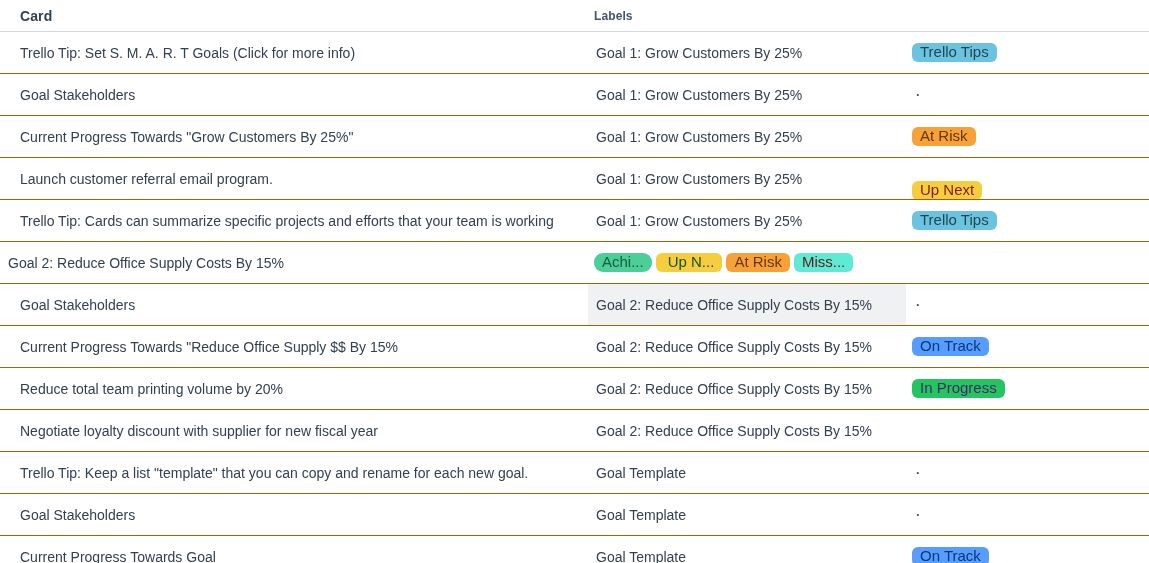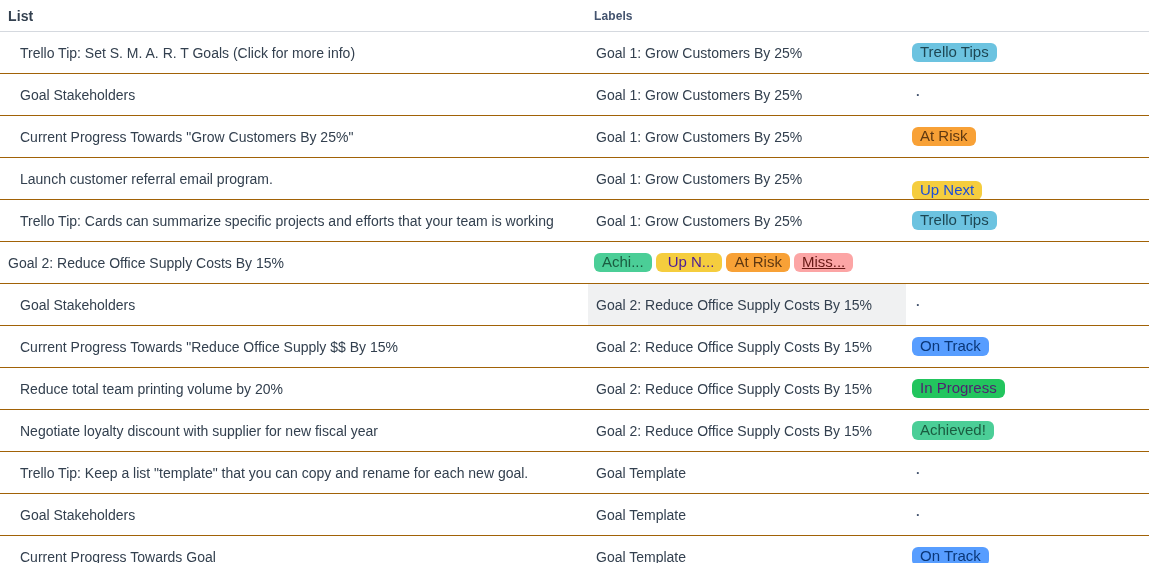--- a/index.html
+++ b/index.html
@@ -82,21 +82,21 @@
     font-weight: 700;
     font-size: 13px;
     padding-left: 4px;
   }
 </style>
 </head>
 <body>
 
 <div class="viewport">
   <div class="grid-row header-row">
-    <div class="header-cell cell-list">List</div>
+    <div class="header-cell cell-card">Card</div>
     <div class="header-cell cell-labels">Labels</div>
   </div>
   <div id="table-body">
       <div class="grid-row row">
         <div class="cell-card">Trello Tip: Set S. M. A. R. T Goals (Click for more info)</div>
         <div class="cell-list">Goal 1: Grow Customers By 25%</div>
         <div class="cell-labels">
           <span class="badge" style="background: rgb(108, 195, 224); color: rgb(29, 71, 84);">Trello Tips</span>
         </div>
       </div>
@@ -111,37 +111,37 @@
         <div class="cell-card">Current Progress Towards "Grow Customers By 25%"</div>
         <div class="cell-list">Goal 1: Grow Customers By 25%</div>
         <div class="cell-labels">
           <span class="badge" style="background: rgb(248, 161, 54); color: rgb(95, 56, 17);">At Risk</span>
         </div>
       </div>
       <div class="grid-row row">
         <div class="cell-card">Launch customer referral email program.</div>
         <div class="cell-list">Goal 1: Grow Customers By 25%</div>
         <div class="cell-labels">
-          <span class="badge" style="background: rgb(245, 205, 62); color: #1d4ed8; margin-top: 24px;">Up Next</span>
+          <span class="badge" style="background: rgb(245, 205, 62); color: #7f1d1d; margin-top: 24px;">Up Next</span>
         </div>
       </div>
       <div class="grid-row row">
         <div class="cell-card">Trello Tip: Cards can summarize specific projects and efforts that your team is working</div>
         <div class="cell-list">Goal 1: Grow Customers By 25%</div>
         <div class="cell-labels">
           <span class="badge" style="background: rgb(108, 195, 224); color: rgb(29, 71, 84);">Trello Tips</span>
         </div>
       </div>
       <div class="grid-row row">
         <div class="cell-list">Goal 2: Reduce Office Supply Costs By 15%</div>
         <div class="cell-labels">
-          <span class="badge" style="background: rgb(75, 206, 151); color: rgb(26, 92, 64);">Achi...</span>
-          <span class="badge" style="background: rgb(245, 205, 62); color: #4c1d95; padding-left: 12px;">Up N...</span>
+          <span class="badge" style="background: rgb(75, 206, 151); color: rgb(26, 92, 64); border-radius: 9px;">Achi...</span>
+          <span class="badge" style="background: rgb(245, 205, 62); color: #14532d; padding-left: 12px;">Up N...</span>
           <span class="badge" style="background: rgb(248, 161, 54); color: rgb(95, 56, 17);">At Risk</span>
-          <span class="badge" style="background: #fca5a5; color: rgb(102, 23, 20); text-decoration: underline;">Miss...</span>
+          <span class="badge" style="background: #5eead4; color: rgb(102, 23, 20);">Miss...</span>
         </div>
       </div>
       <div class="grid-row row">
         <div class="cell-card">Goal Stakeholders</div>
         <div class="cell-list highlighted">Goal 2: Reduce Office Supply Costs By 15%</div>
         <div class="cell-labels">
           <span class="empty-dot">·</span>
         </div>
       </div>
       <div class="grid-row row">
@@ -154,23 +154,20 @@
       <div class="grid-row row">
         <div class="cell-card">Reduce total team printing volume by 20%</div>
         <div class="cell-list">Goal 2: Reduce Office Supply Costs By 15%</div>
         <div class="cell-labels">
           <span class="badge" style="background: #22c55e; color: rgb(79, 35, 112);">In Progress</span>
         </div>
       </div>
       <div class="grid-row row">
         <div class="cell-card">Negotiate loyalty discount with supplier for new fiscal year</div>
         <div class="cell-list">Goal 2: Reduce Office Supply Costs By 15%</div>
-        <div class="cell-labels">
-          <span class="badge" style="background: rgb(75, 206, 151); color: rgb(26, 92, 64);">Achieved!</span>
-        </div>
       </div>
       <div class="grid-row row">
         <div class="cell-card">Trello Tip: Keep a list "template" that you can copy and rename for each new goal.</div>
         <div class="cell-list">Goal Template</div>
         <div class="cell-labels">
           <span class="empty-dot">·</span>
         </div>
       </div>
       <div class="grid-row row">
         <div class="cell-card">Goal Stakeholders</div>

